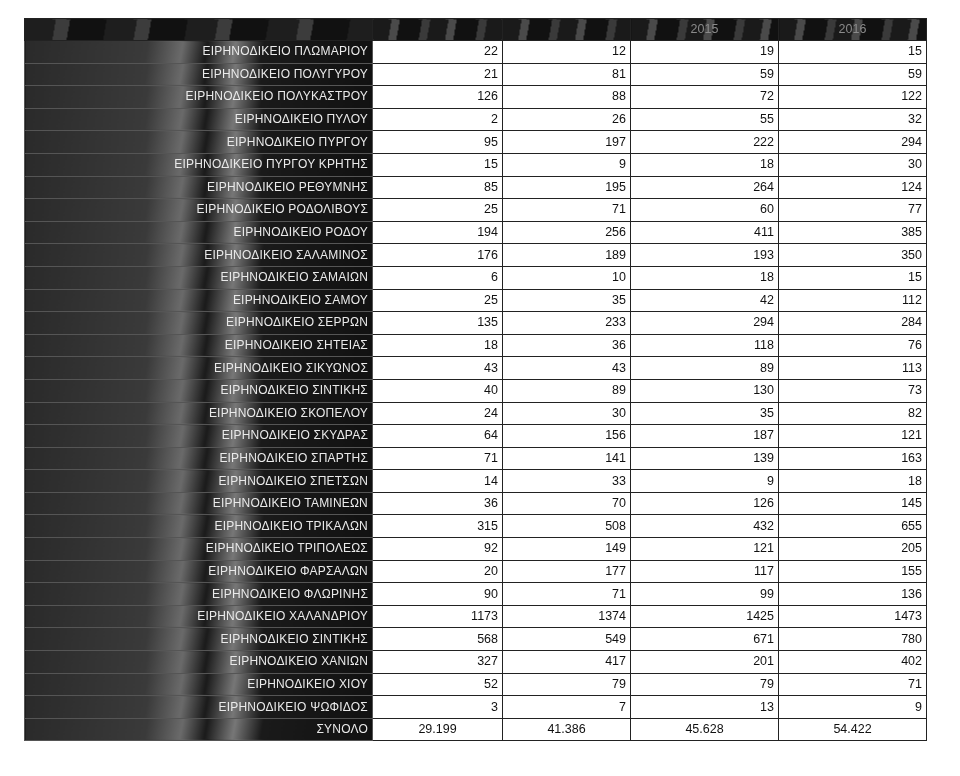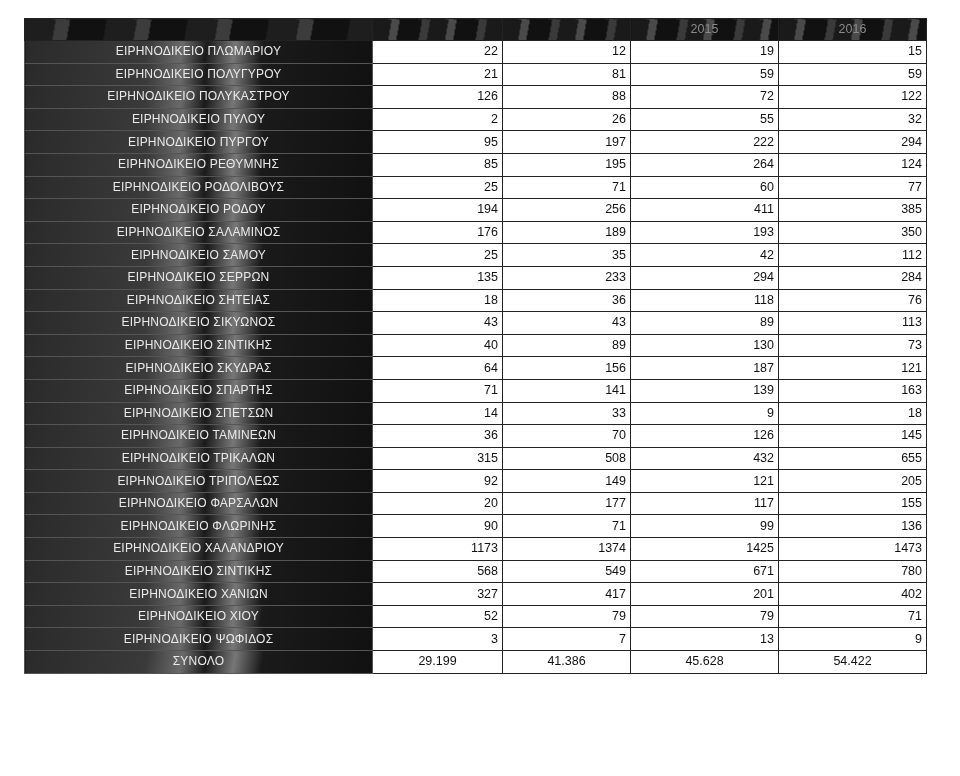--- a/index.html
+++ b/index.html
@@ -8,21 +8,21 @@
   table { border-collapse: collapse; width: 902px; table-layout: fixed; }
   col.c0 { width: 348px; }
   col.c1 { width: 130px; }
   col.c2 { width: 128px; }
   col.c3 { width: 148px; }
   col.c4 { width: 148px; }
   th, td { height: 21.6px; padding: 0 4px; font-size: 12.5px; line-height: 21px; border: 1px solid #222; white-space: nowrap; overflow: hidden; }
   thead th { height: 21px; background: #2a2a2a; color: #8a8a8a; text-align: center; font-weight: normal;
     background-image: repeating-linear-gradient(100deg, #1a1a1a 0 18px, #4a4a4a 18px 26px, #111 26px 48px, #3a3a3a 48px 56px); }
   thead th.name-h { background-image: repeating-linear-gradient(100deg, #1e1e1e 0 30px, #3c3c3c 30px 44px, #111 44px 80px); }
-  td.name { color: #eaeaea; text-align: center; letter-spacing: 0.2px; font-size: 12px;
+  td.name { color: #eaeaea; text-align: right; letter-spacing: 0.2px; font-size: 12px;
     background: #1c1c1c;
     background-image: linear-gradient(100deg, #2a2a2a 0%, #3a3a3a 35%, #6a6a6a 45%, #1a1a1a 52%, #777 60%, #1a1a1a 68%, #111 100%);
     border-color: #555; }
   td.num { text-align: right; color: #111; background: #fff; }
   tr.total td.num { text-align: center; }
 </style>
 </head>
 <body>
 
 <div class="sheet">
@@ -73,20 +73,27 @@
           <td class="num">32</td>
         </tr>
         <tr>
           <td class="name">ΕΙΡΗΝΟΔΙΚΕΙΟ ΠΥΡΓΟΥ</td>
           <td class="num">95</td>
           <td class="num">197</td>
           <td class="num">222</td>
           <td class="num">294</td>
         </tr>
         <tr>
+          <td class="name">ΕΙΡΗΝΟΔΙΚΕΙΟ ΠΥΡΓΟΥ  ΚΡΗΤΗΣ</td>
+          <td class="num">15</td>
+          <td class="num">9</td>
+          <td class="num">18</td>
+          <td class="num">30</td>
+        </tr>
+        <tr>
           <td class="name">ΕΙΡΗΝΟΔΙΚΕΙΟ ΡΕΘΥΜΝΗΣ</td>
           <td class="num">85</td>
           <td class="num">195</td>
           <td class="num">264</td>
           <td class="num">124</td>
         </tr>
         <tr>
           <td class="name">ΕΙΡΗΝΟΔΙΚΕΙΟ ΡΟΔΟΛΙΒΟΥΣ</td>
           <td class="num">25</td>
           <td class="num">71</td>
@@ -101,20 +108,27 @@
           <td class="num">385</td>
         </tr>
         <tr>
           <td class="name">ΕΙΡΗΝΟΔΙΚΕΙΟ ΣΑΛΑΜΙΝΟΣ</td>
           <td class="num">176</td>
           <td class="num">189</td>
           <td class="num">193</td>
           <td class="num">350</td>
         </tr>
         <tr>
+          <td class="name">ΕΙΡΗΝΟΔΙΚΕΙΟ ΣΑΜΑΙΩΝ</td>
+          <td class="num">6</td>
+          <td class="num">10</td>
+          <td class="num">18</td>
+          <td class="num">15</td>
+        </tr>
+        <tr>
           <td class="name">ΕΙΡΗΝΟΔΙΚΕΙΟ ΣΑΜΟΥ</td>
           <td class="num">25</td>
           <td class="num">35</td>
           <td class="num">42</td>
           <td class="num">112</td>
         </tr>
         <tr>
           <td class="name">ΕΙΡΗΝΟΔΙΚΕΙΟ ΣΕΡΡΩΝ</td>
           <td class="num">135</td>
           <td class="num">233</td>
@@ -134,20 +148,27 @@
           <td class="num">43</td>
           <td class="num">89</td>
           <td class="num">113</td>
         </tr>
         <tr>
           <td class="name">ΕΙΡΗΝΟΔΙΚΕΙΟ ΣΙΝΤΙΚΗΣ</td>
           <td class="num">40</td>
           <td class="num">89</td>
           <td class="num">130</td>
           <td class="num">73</td>
+        </tr>
+        <tr>
+          <td class="name">ΕΙΡΗΝΟΔΙΚΕΙΟ ΣΚΟΠΕΛΟΥ</td>
+          <td class="num">24</td>
+          <td class="num">30</td>
+          <td class="num">35</td>
+          <td class="num">82</td>
         </tr>
         <tr>
           <td class="name">ΕΙΡΗΝΟΔΙΚΕΙΟ ΣΚΥΔΡΑΣ</td>
           <td class="num">64</td>
           <td class="num">156</td>
           <td class="num">187</td>
           <td class="num">121</td>
         </tr>
         <tr>
           <td class="name">ΕΙΡΗΝΟΔΙΚΕΙΟ ΣΠΑΡΤΗΣ</td>

